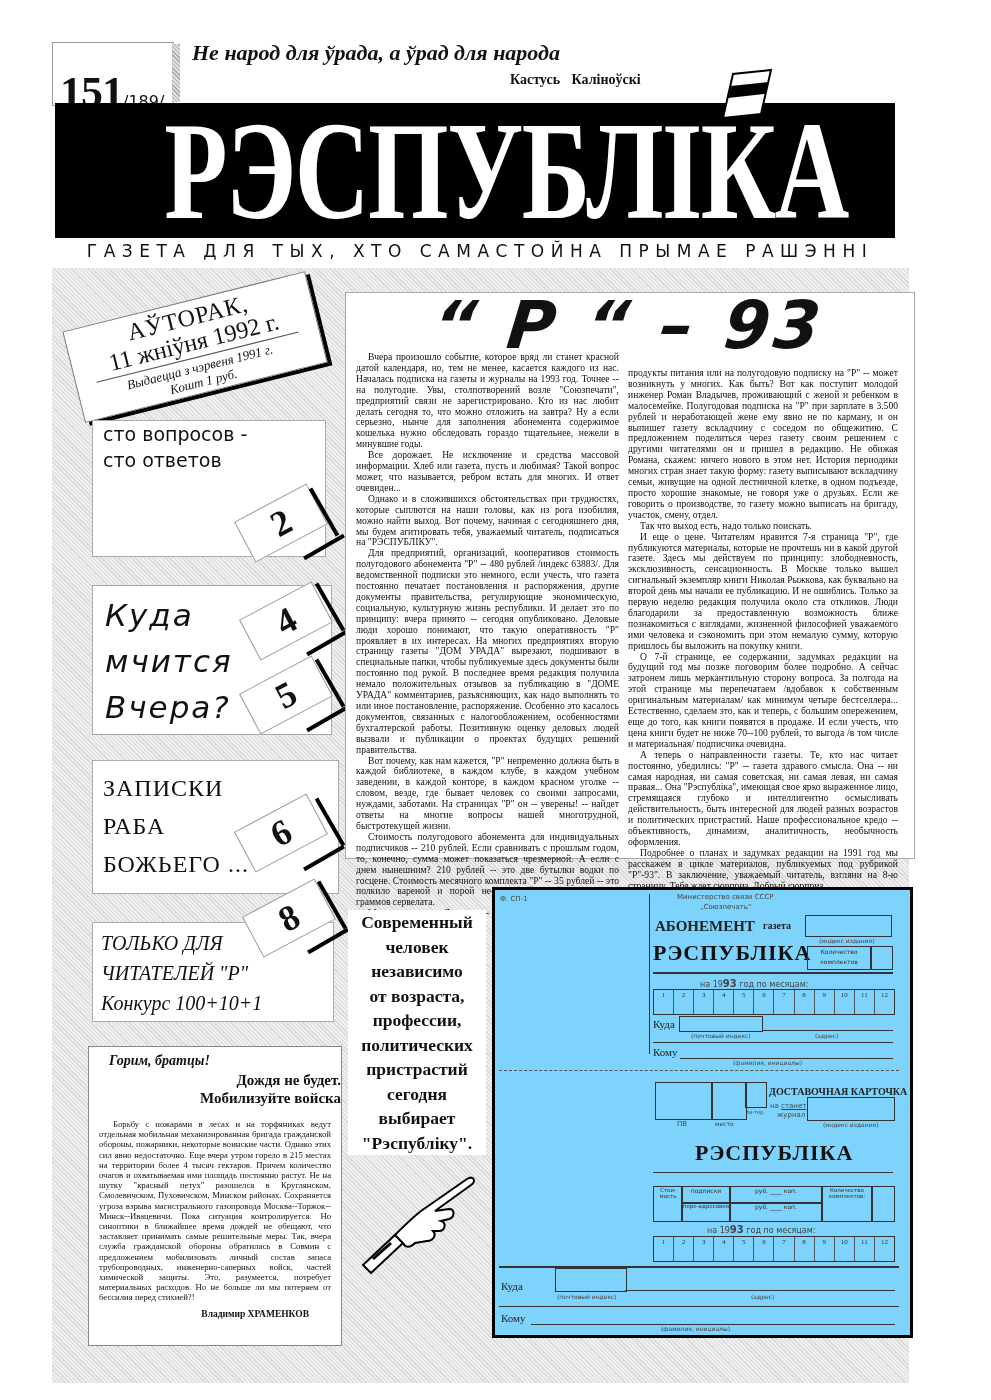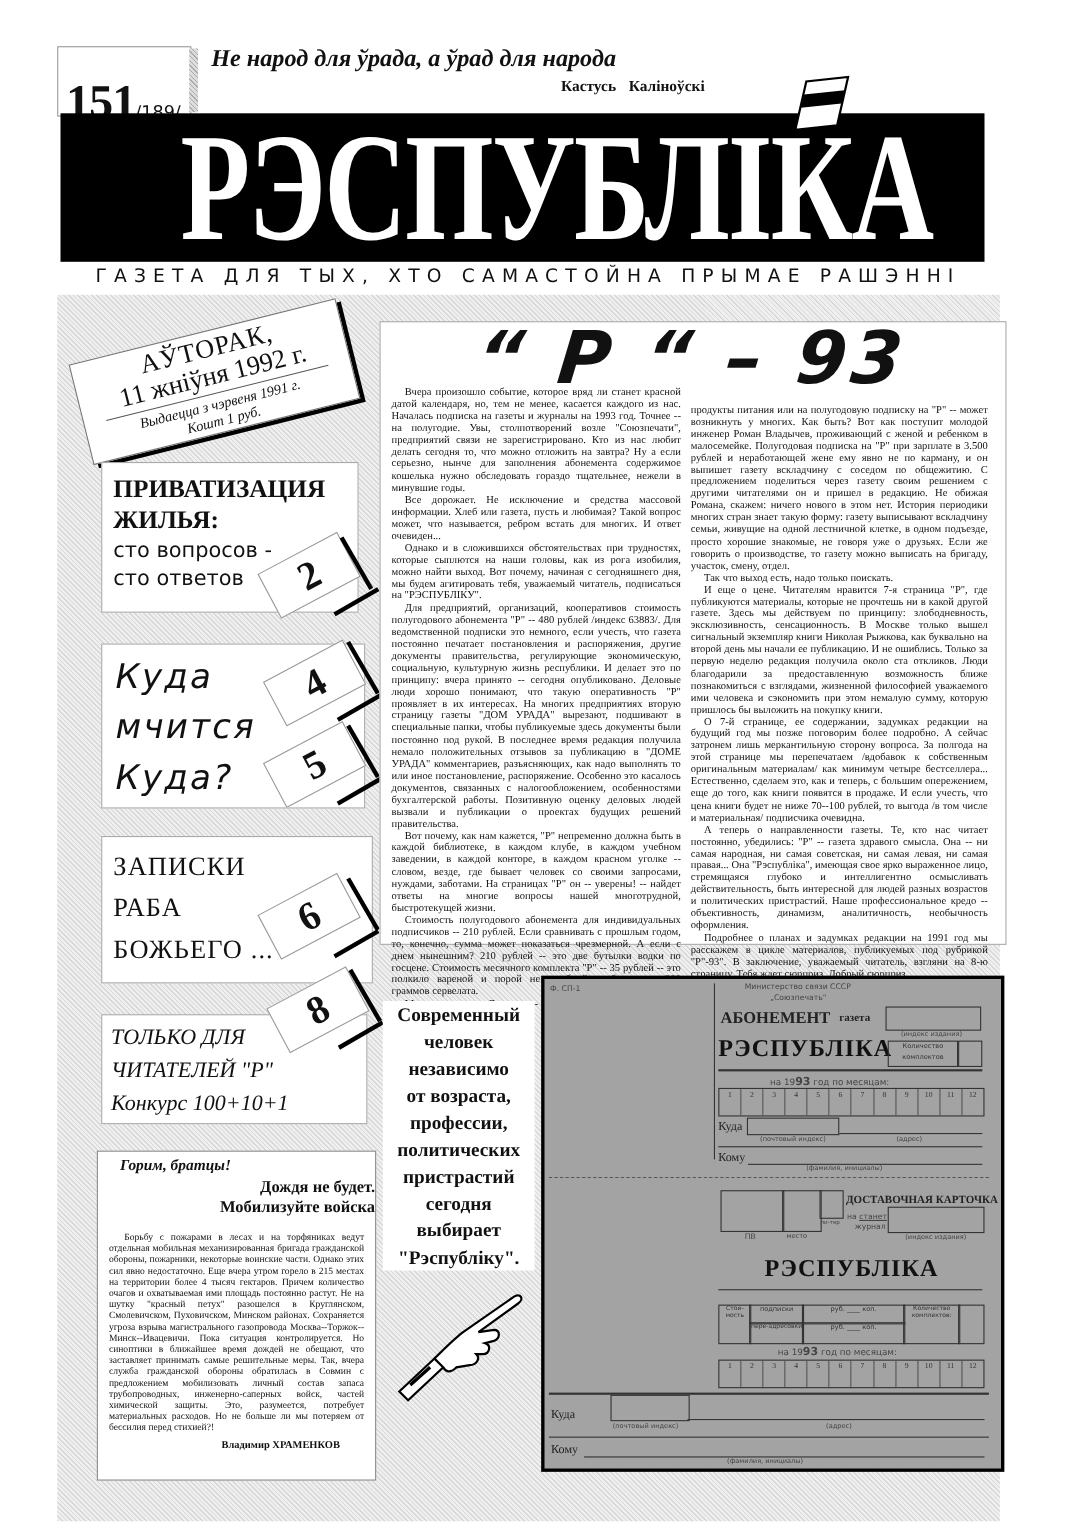--- a/index.html
+++ b/index.html
@@ -61,21 +61,21 @@
 
   
   .fire { left:88px; top:1046px; width:252px; height:298px; background:#fff; border:1px solid #888; }
   .fire .kicker { font-style:italic; font-weight:bold; font-size:14px; padding:6px 0 0 20px; }
   .fire .head { font-weight:bold; font-size:15px; text-align:right; line-height:18px; margin-top:2px; }
   .fire .body { font-size:8.7px; line-height:10.2px; text-align:justify; margin:12px 10px 0 10px; }
   .fire .body p { margin:0; text-indent:14px; }
   .fire .author { font-size:9.5px; font-weight:bold; text-align:right; padding-right:32px; margin-top:6px; }
 
   
-  .form { left:492px; top:887px; width:415px; height:445px; background:#a3a3a3; border:3px solid #000; font-family:"DejaVu Sans", sans-serif; }
+  .form { left:492px; top:887px; width:415px; height:445px; background:#7dd3fc; border:3px solid #000; font-family:"DejaVu Sans", sans-serif; }
   .f-line { position:absolute; height:1px; background:#333; }
   .f-cell { position:absolute; border:1px solid #333; font-size:7px; color:#333; text-align:center; }
   .month-row { position:absolute; display:flex; border:1px solid #333; }
   .month-row span { flex:1; border-right:1px solid #555; font-size:7px; text-align:center; line-height:11px; height:24px; color:#333; font-family:"Liberation Serif", serif; }
   .month-row span:last-child { border-right:none; }
   .rep-title { font-family:"Liberation Serif", serif; font-weight:bold; font-size:22px; position:absolute; letter-spacing:1px; }
   .lbl { position:absolute; font-size:7px; color:#444; }
   .ttl { position:absolute; font-family:"Liberation Serif", serif; font-size:11px; color:#222;text-align:right; }
 </style>
 </head>
@@ -98,38 +98,34 @@
 <div class="abs stipple"></div>
 
 <div class="abs date-card">
   <div class="d1">АЎТОРАК,</div>
   <div class="d2">11 жніўня 1992 г.</div>
   <div class="d3">Выдаецца з чэрвеня 1991 г.</div>
   <div class="d4">Кошт 1 руб.</div>
 </div>
 
 <div class="abs teaser t1">
-  <div class="big">
-      <div>ПРИВАТИЗАЦИЯ</div>
-      <div>ЖИЛЬЯ:</div>
-    </div>
   <div class="small">
       <div>сто вопросов -</div>
       <div>сто ответов</div>
     </div>
 </div>
 <div class="abs tag" style="left:240px;top:500px;">2</div>
 <div class="abs tag-edge" style="left:322px;top:485px;transform:rotate(-30deg);"></div>
 <div class="abs tag-edge" style="left:322px;top:524px;transform:rotate(60deg);height:46px;"></div>
 
 <div class="abs teaser t2">
   <div class="it">
       <div>Куда</div>
       <div>мчится</div>
-      <div>Куда?</div>
+      <div>Вчера?</div>
     </div>
 </div>
 <div class="abs tag" style="left:245px;top:598px;">4</div>
 <div class="abs tag-edge" style="left:328px;top:580px;transform:rotate(-30deg);"></div>
 <div class="abs tag-edge" style="left:325px;top:620px;transform:rotate(60deg);height:46px;"></div>
 <div class="abs tag" style="left:245px;top:672px;">5</div>
 <div class="abs tag-edge" style="left:328px;top:656px;transform:rotate(-30deg);"></div>
 <div class="abs tag-edge" style="left:325px;top:696px;transform:rotate(60deg);height:46px;"></div>
 
 <div class="abs teaser t3">

